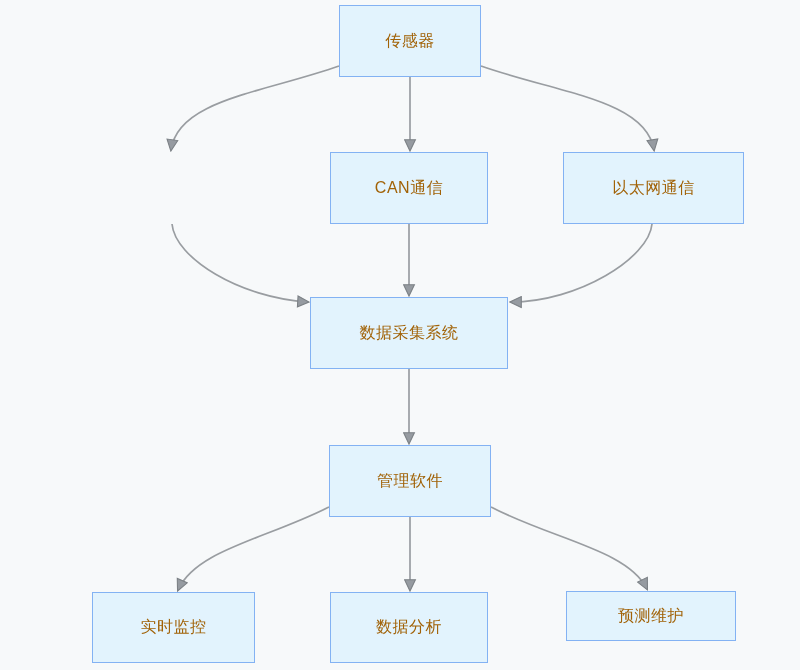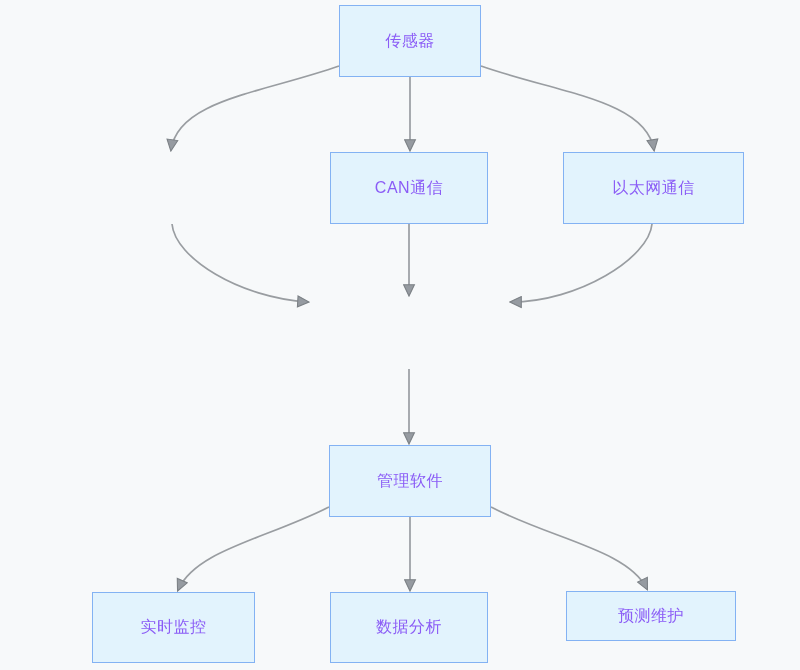--- a/index.html
+++ b/index.html
@@ -32,21 +32,21 @@
     position: absolute;
     box-sizing: border-box;
     background: #e2f3fd;
     border: 1.5px solid #83b2f3;
     display: flex;
     align-items: center;
     justify-content: center;
   }
   .node-label {
     font-size: 16px;
-    color: #8b5cf6;
+    color: #a16207;
     white-space: nowrap;
     letter-spacing: 0.5px;
   }
 </style>
 </head>
 <body>
 
 <div class="canvas">
 
   <svg class="edges" width="800" height="670" viewBox="0 0 800 670" xmlns="http://www.w3.org/2000/svg">
@@ -73,20 +73,23 @@
 
 
   <div class="node" style="left:330px; top:152px; width:158px; height:72px;">
     <span class="node-label">CAN通信</span>
   </div>
 
   <div class="node" style="left:563px; top:152px; width:181px; height:72px;">
     <span class="node-label">以太网通信</span>
   </div>
 
+  <div class="node" style="left:310px; top:297px; width:198px; height:72px;">
+    <span class="node-label">数据采集系统</span>
+  </div>
 
   <div class="node" style="left:329px; top:445px; width:162px; height:72px;">
     <span class="node-label">管理软件</span>
   </div>
 
   <div class="node" style="left:92px; top:592px; width:163px; height:71px;">
     <span class="node-label">实时监控</span>
   </div>
 
   <div class="node" style="left:330px; top:592px; width:158px; height:71px;">

